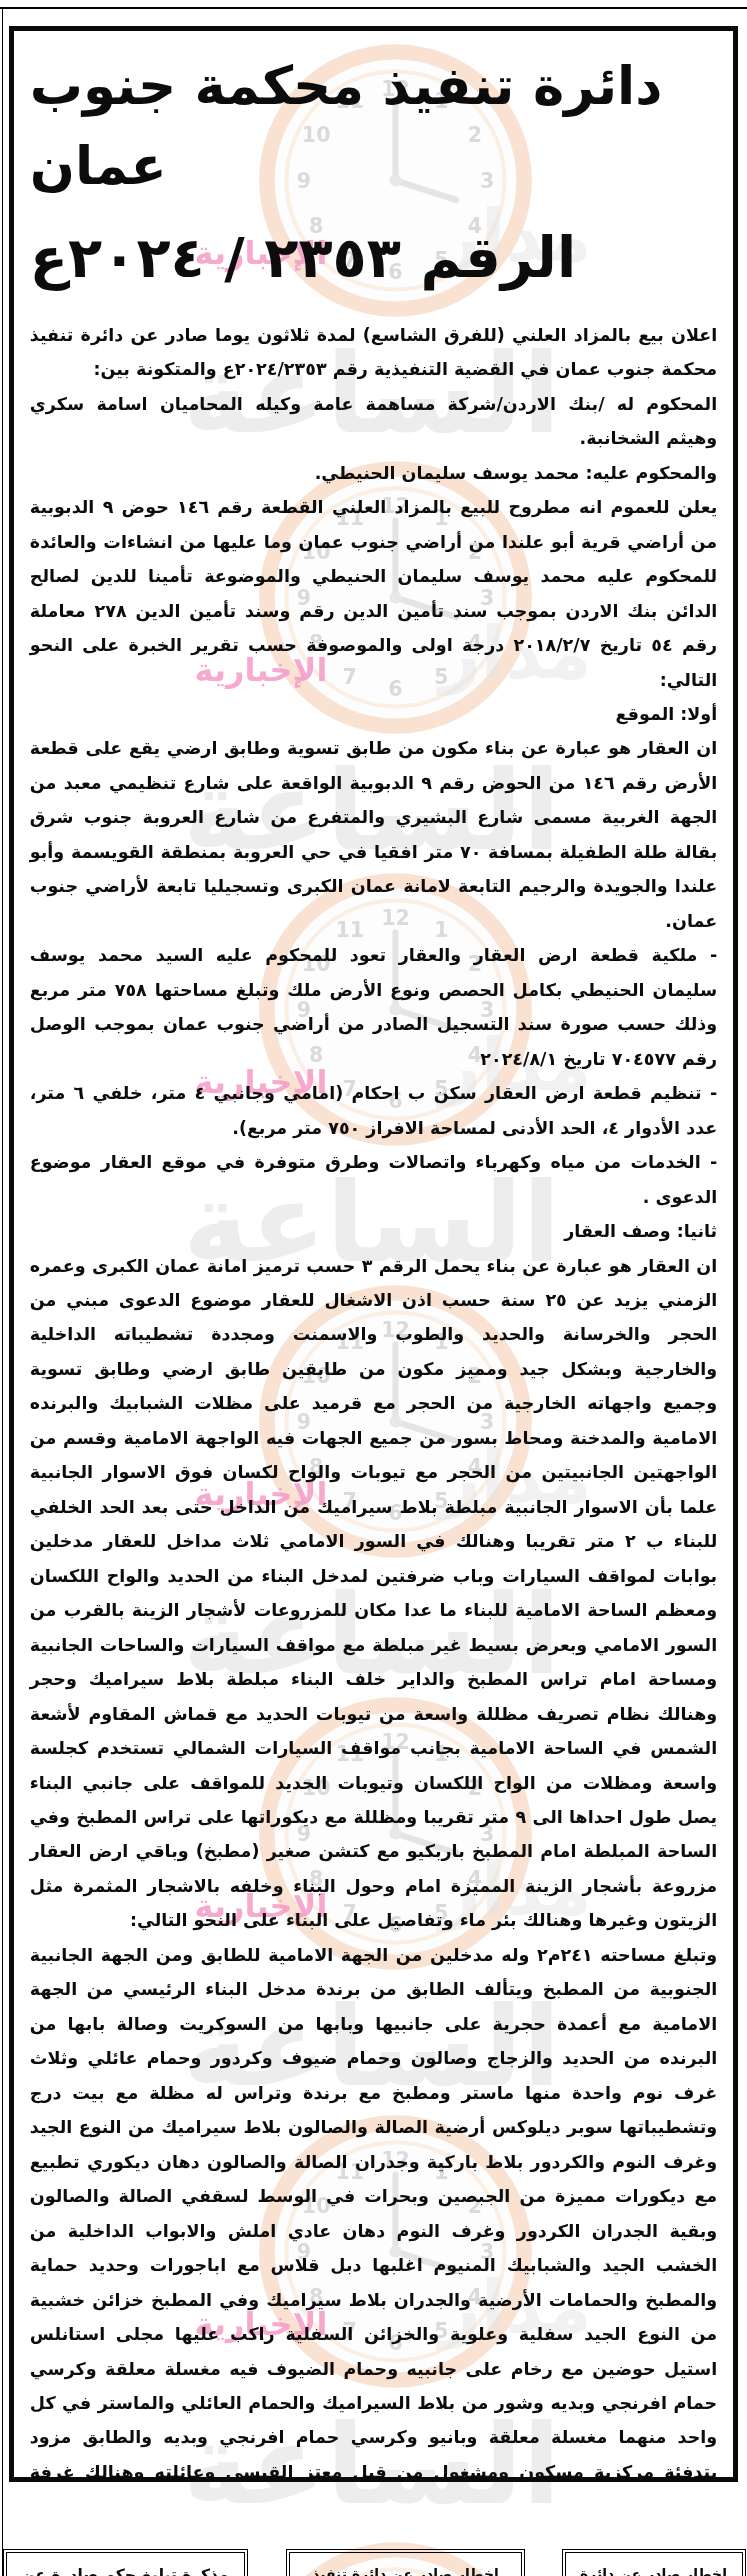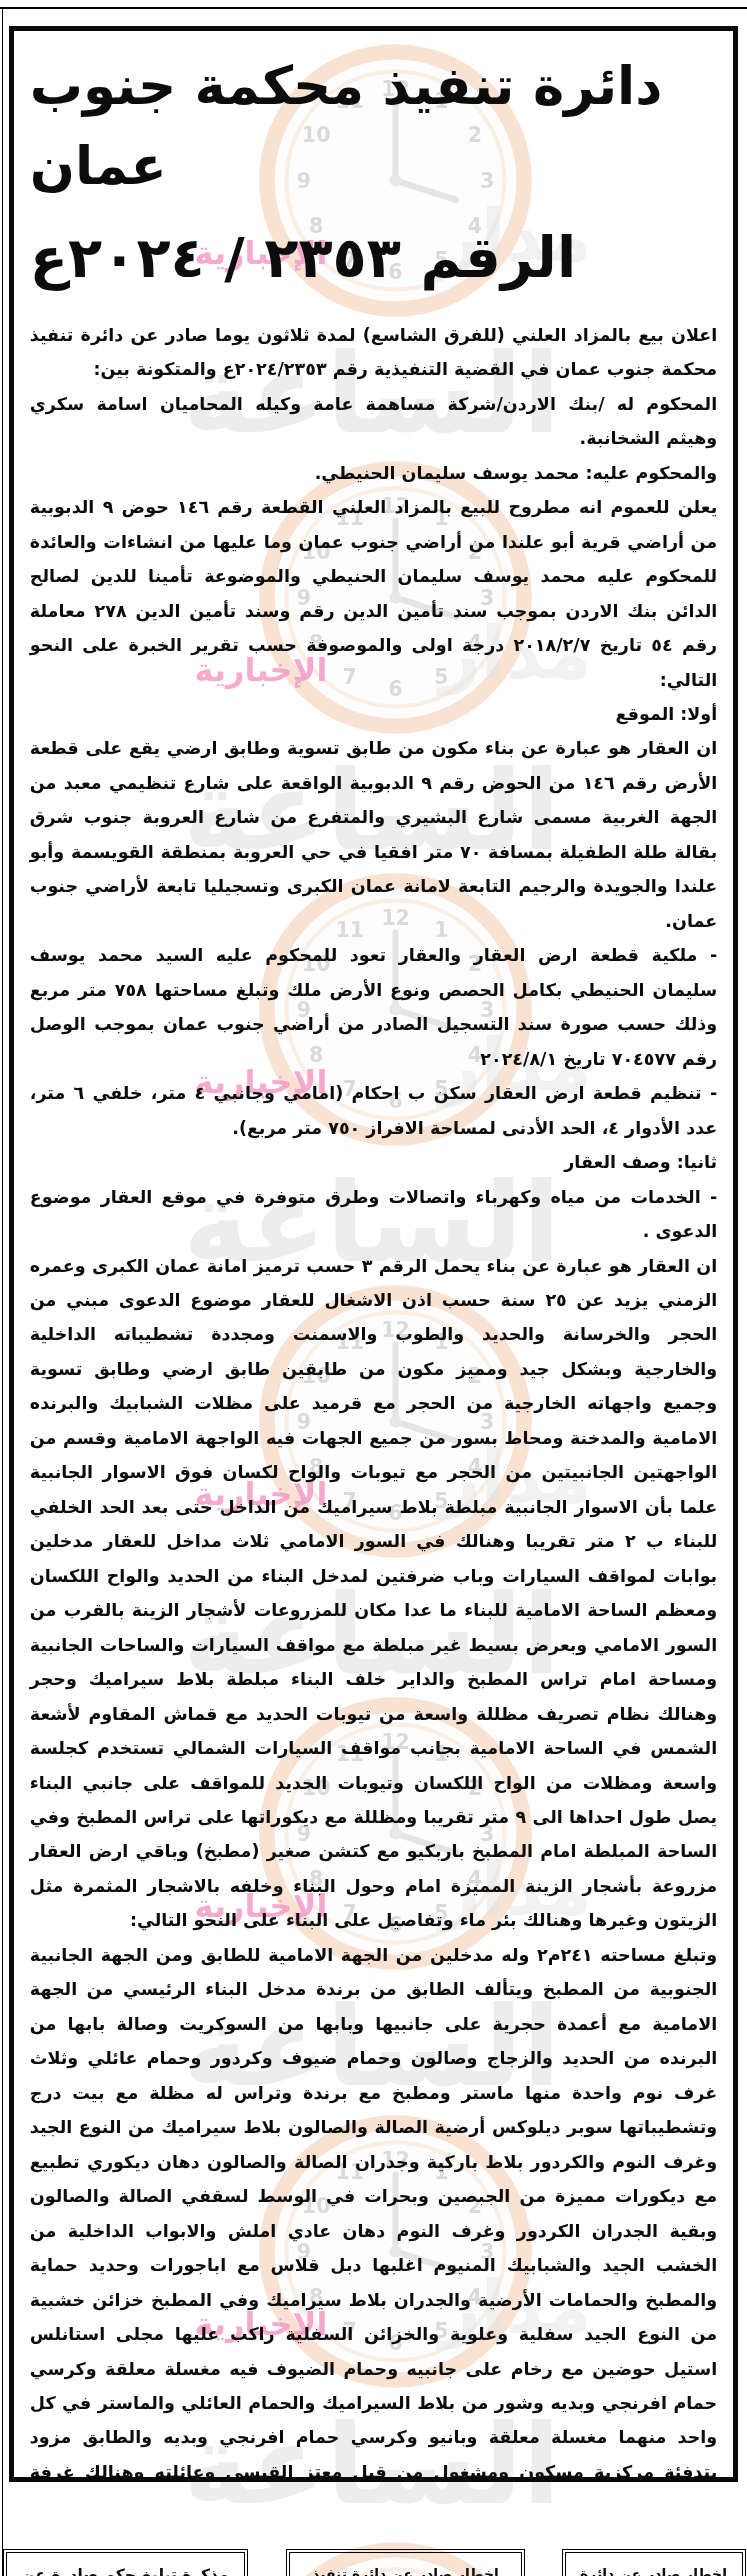--- a/index.html
+++ b/index.html
@@ -249,23 +249,23 @@
 
         <p class="p j">أولا: الموقع</p>
 
         <p class="p j">ان العقار هو عبارة عن بناء مكون من طابق تسوية وطابق ارضي يقع على قطعة الأرض رقم ١٤٦ من الحوض رقم ٩ الدبوبية الواقعة على شارع تنظيمي معبد من الجهة الغربية مسمى شارع البشيري والمتفرع من شارع العروبة جنوب شرق بقالة طلة الطفيلة بمسافة ٧٠ متر افقيا في حي العروبة بمنطقة القويسمة وأبو علندا والجويدة والرجيم التابعة لامانة عمان الكبرى وتسجيليا تابعة لأراضي جنوب عمان.</p>
 
         <p class="p j">- ملكية قطعة ارض العقار والعقار تعود للمحكوم عليه السيد محمد يوسف سليمان الحنيطي بكامل الحصص ونوع الأرض ملك وتبلغ مساحتها ٧٥٨ متر مربع وذلك حسب صورة سند التسجيل الصادر من أراضي جنوب عمان بموجب الوصل رقم ٧٠٤٥٧٧ تاريخ ٢٠٢٤/٨/١</p>
 
         <p class="p j">- تنظيم قطعة ارض العقار سكن ب احكام (امامي وجانبي ٤ متر، خلفي ٦ متر، عدد الأدوار ٤، الحد الأدنى لمساحة الافراز ٧٥٠ متر مربع).</p>
 
 
+        <p class="p j">- الخدمات من مياه وكهرباء واتصالات وطرق متوفرة في موقع العقار موضوع الدعوى .</p>
+
         <p class="p j">ثانيا: وصف العقار</p>
-
-        <p class="p j">- الخدمات من مياه وكهرباء واتصالات وطرق متوفرة في موقع العقار موضوع الدعوى .</p>
 
         <p class="p j">ان العقار هو عبارة عن بناء يحمل الرقم ٣ حسب ترميز امانة عمان الكبرى وعمره الزمني يزيد عن ٢٥ سنة حسب اذن الاشغال للعقار موضوع الدعوى مبني من الحجر والخرسانة والحديد والطوب والاسمنت ومجددة تشطيباته الداخلية والخارجية وبشكل جيد ومميز مكون من طابقين طابق ارضي وطابق تسوية وجميع واجهاته الخارجية من الحجر مع قرميد على مظلات الشبابيك والبرنده الامامية والمدخنة ومحاط بسور من جميع الجهات فيه الواجهة الامامية وقسم من الواجهتين الجانبيتين من الحجر مع تيوبات والواح لكسان فوق الاسوار الجانبية علما بأن الاسوار الجانبية مبلطة بلاط سيراميك من الداخل حتى بعد الحد الخلفي للبناء ب ٢ متر تقريبا وهنالك في السور الامامي ثلاث مداخل للعقار مدخلين بوابات لمواقف السيارات وباب ضرفتين لمدخل البناء من الحديد والواح اللكسان ومعظم الساحة الامامية للبناء ما عدا مكان للمزروعات لأشجار الزينة بالقرب من السور الامامي وبعرض بسيط غير مبلطة مع مواقف السيارات والساحات الجانبية ومساحة امام تراس المطبخ والداير خلف البناء مبلطة بلاط سيراميك وحجر وهنالك نظام تصريف مظللة واسعة من تيوبات الحديد مع قماش المقاوم لأشعة الشمس في الساحة الامامية بجانب مواقف السيارات الشمالي تستخدم كجلسة واسعة ومظلات من الواح اللكسان وتيوبات الحديد للمواقف على جانبي البناء يصل طول احداها الى ٩ متر تقريبا ومظللة مع ديكوراتها على تراس المطبخ وفي الساحة المبلطة امام المطبخ باربكيو مع كتشن صغير (مطبخ) وباقي ارض العقار مزروعة بأشجار الزينة المميزة امام وحول البناء وخلفه بالاشجار المثمرة مثل الزيتون وغيرها وهنالك بئر ماء وتفاصيل على البناء على النحو التالي:</p>
 
 
         <p class="p j">وتبلغ مساحته ٢٤١م٢ وله مدخلين من الجهة الامامية للطابق ومن الجهة الجانبية الجنوبية من المطبخ ويتألف الطابق من برندة مدخل البناء الرئيسي من الجهة الامامية مع أعمدة حجرية على جانبيها وبابها من السوكريت وصالة بابها من البرنده من الحديد والزجاج وصالون وحمام ضيوف وكردور وحمام عائلي وثلاث غرف نوم واحدة منها ماستر ومطبخ مع برندة وتراس له مظلة مع بيت درج وتشطيباتها سوبر ديلوكس أرضية الصالة والصالون بلاط سيراميك من النوع الجيد وغرف النوم والكردور بلاط باركية وجدران الصالة والصالون دهان ديكوري تطبيع مع ديكورات مميزة من الجبصين وبحرات في الوسط لسقفي الصالة والصالون وبقية الجدران الكردور وغرف النوم دهان عادي املش والابواب الداخلية من الخشب الجيد والشبابيك المنيوم اغلبها دبل قلاس مع اباجورات وحديد حماية والمطبخ والحمامات الأرضية والجدران بلاط سيراميك وفي المطبخ خزائن خشبية من النوع الجيد سفلية وعلوية والخزائن السفلية راكب عليها مجلى استانلس استيل حوضين مع رخام على جانبيه وحمام الضيوف فيه مغسلة معلقة وكرسي حمام افرنجي وبديه وشور من بلاط السيراميك والحمام العائلي والماستر في كل واحد منهما مغسلة معلقة وبانيو وكرسي حمام افرنجي وبديه والطابق مزود بتدفئة مركزية مسكون ومشغول من قبل معتز القيسي وعائلته وهنالك غرفة غسيل بمساحة (٤م×٤م)= ١٦م٢ على الدرج على سطح الطابق ارضيتها وجدرانها مبلطة بلاط سيراميك وفيها مغسلة مع تمديدات غسالة.</p>
 
       </div>
 
   </section>
 

